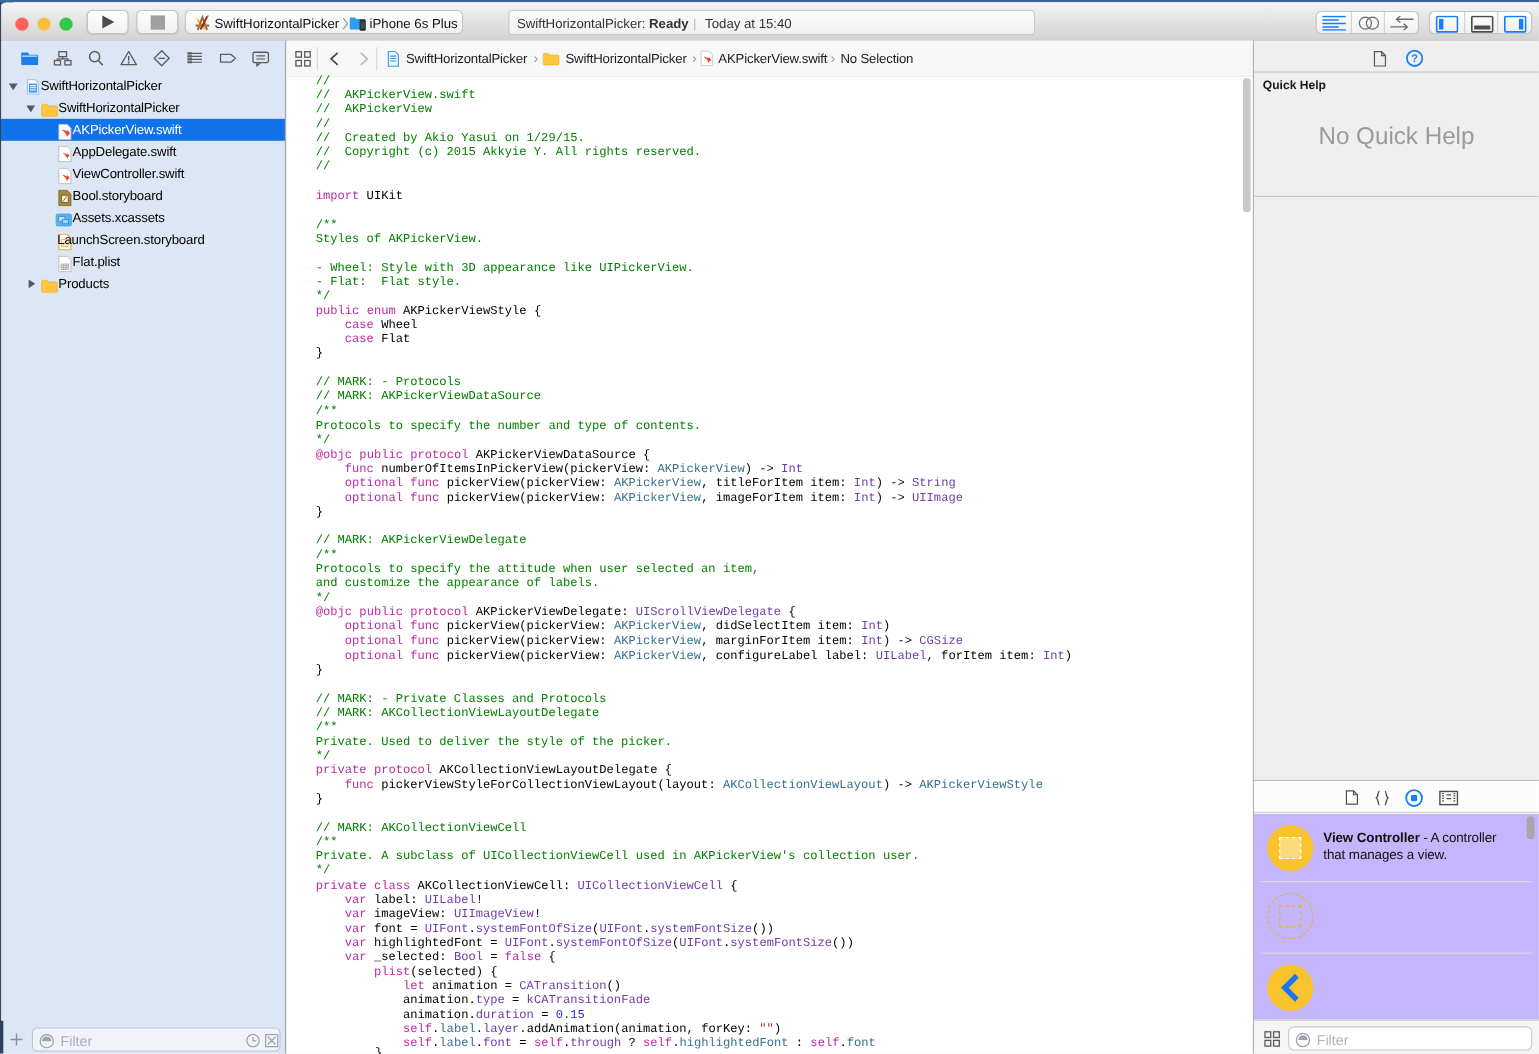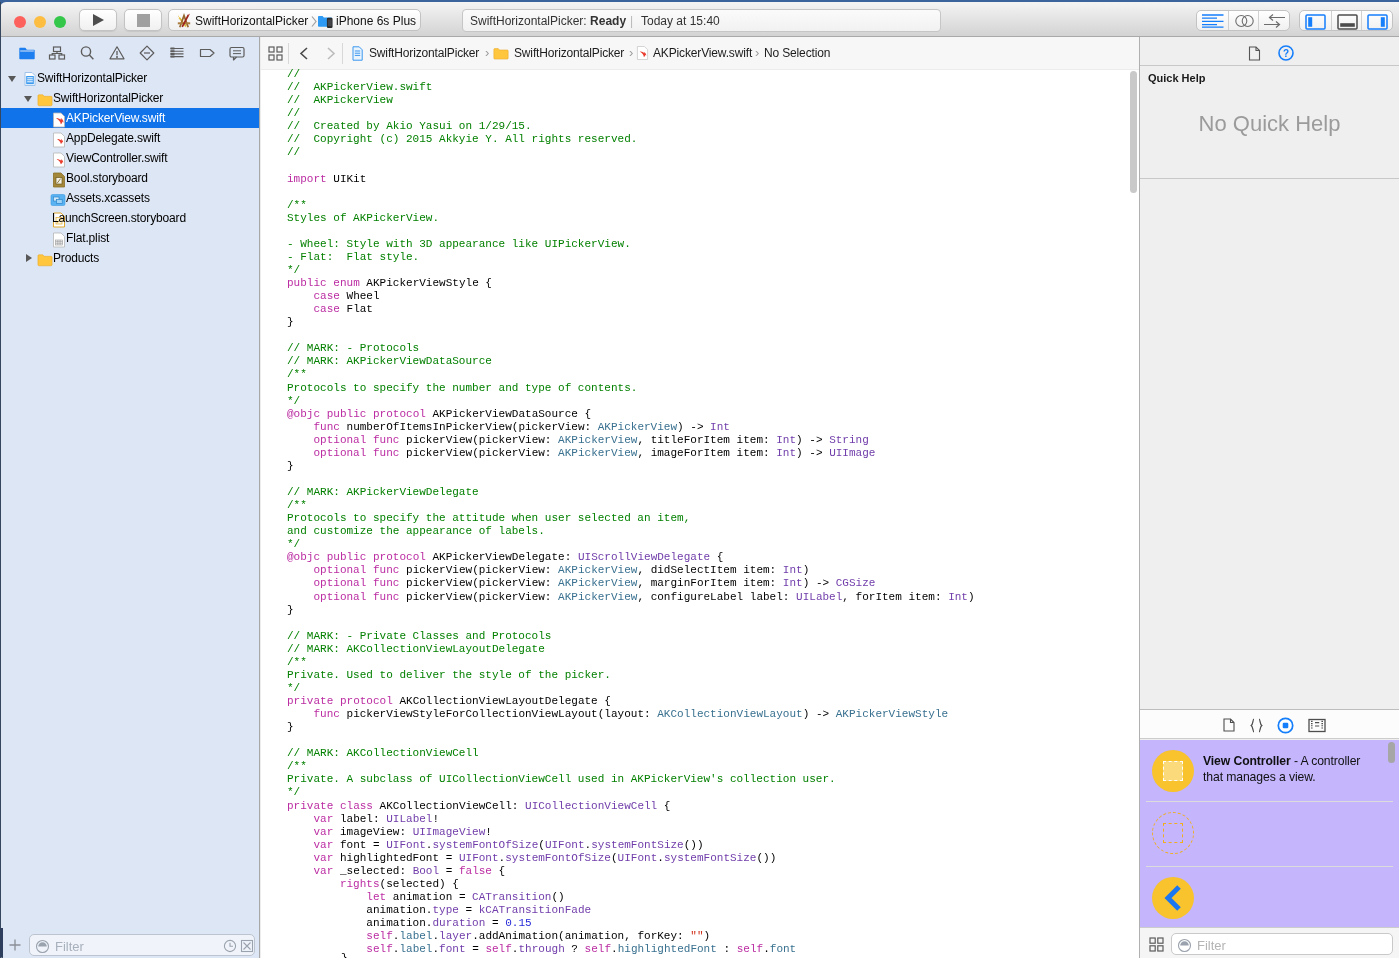--- a/index.html
+++ b/index.html
@@ -385,21 +385,21 @@
 <span class="c">// MARK: AKCollectionViewCell
 /**
 Private. A subclass of UICollectionViewCell used in AKPickerView's collection user.
 */</span>
 <span class="k">private</span> <span class="k">class</span> AKCollectionViewCell: <span class="t">UICollectionViewCell</span> {
     <span class="k">var</span> label: <span class="t">UILabel</span>!
     <span class="k">var</span> imageView: <span class="t">UIImageView</span>!
     <span class="k">var</span> font = <span class="t">UIFont</span>.<span class="t">systemFontOfSize</span>(<span class="t">UIFont</span>.<span class="t">systemFontSize</span>())
     <span class="k">var</span> highlightedFont = <span class="t">UIFont</span>.<span class="t">systemFontOfSize</span>(<span class="t">UIFont</span>.<span class="t">systemFontSize</span>())
     <span class="k">var</span> _selected: <span class="t">Bool</span> = <span class="k">false</span> {
-        <span class="k">rights</span>(selected) {
+        <span class="k">plist</span>(selected) {
             <span class="k">let</span> animation = <span class="t">CATransition</span>()
             animation.<span class="t">type</span> = <span class="t">kCATransitionFade</span>
             animation.<span class="t">duration</span> = <span class="n">0.15</span>
             <span class="k">self</span>.<span class="p">label</span>.<span class="t">layer</span>.addAnimation(animation, forKey: <span class="s">""</span>)
             <span class="k">self</span>.<span class="p">label</span>.<span class="t">font</span> = <span class="k">self</span>.<span class="t">through</span> ? <span class="k">self</span>.<span class="p">highlightedFont</span> : <span class="k">self</span>.<span class="p">font</span></pre>
     <div class="abs" style="left:80px;top:914.5px;font-family:'Liberation Mono',monospace;font-size:11.02px;line-height:13.06px;color:#000;">}</div>
     <div class="abs" id="vscroll"></div>
   </div>
   <div class="abs" style="left:1139px;top:37px;width:1px;height:921px;background:#b0b0b0;"></div>
 

